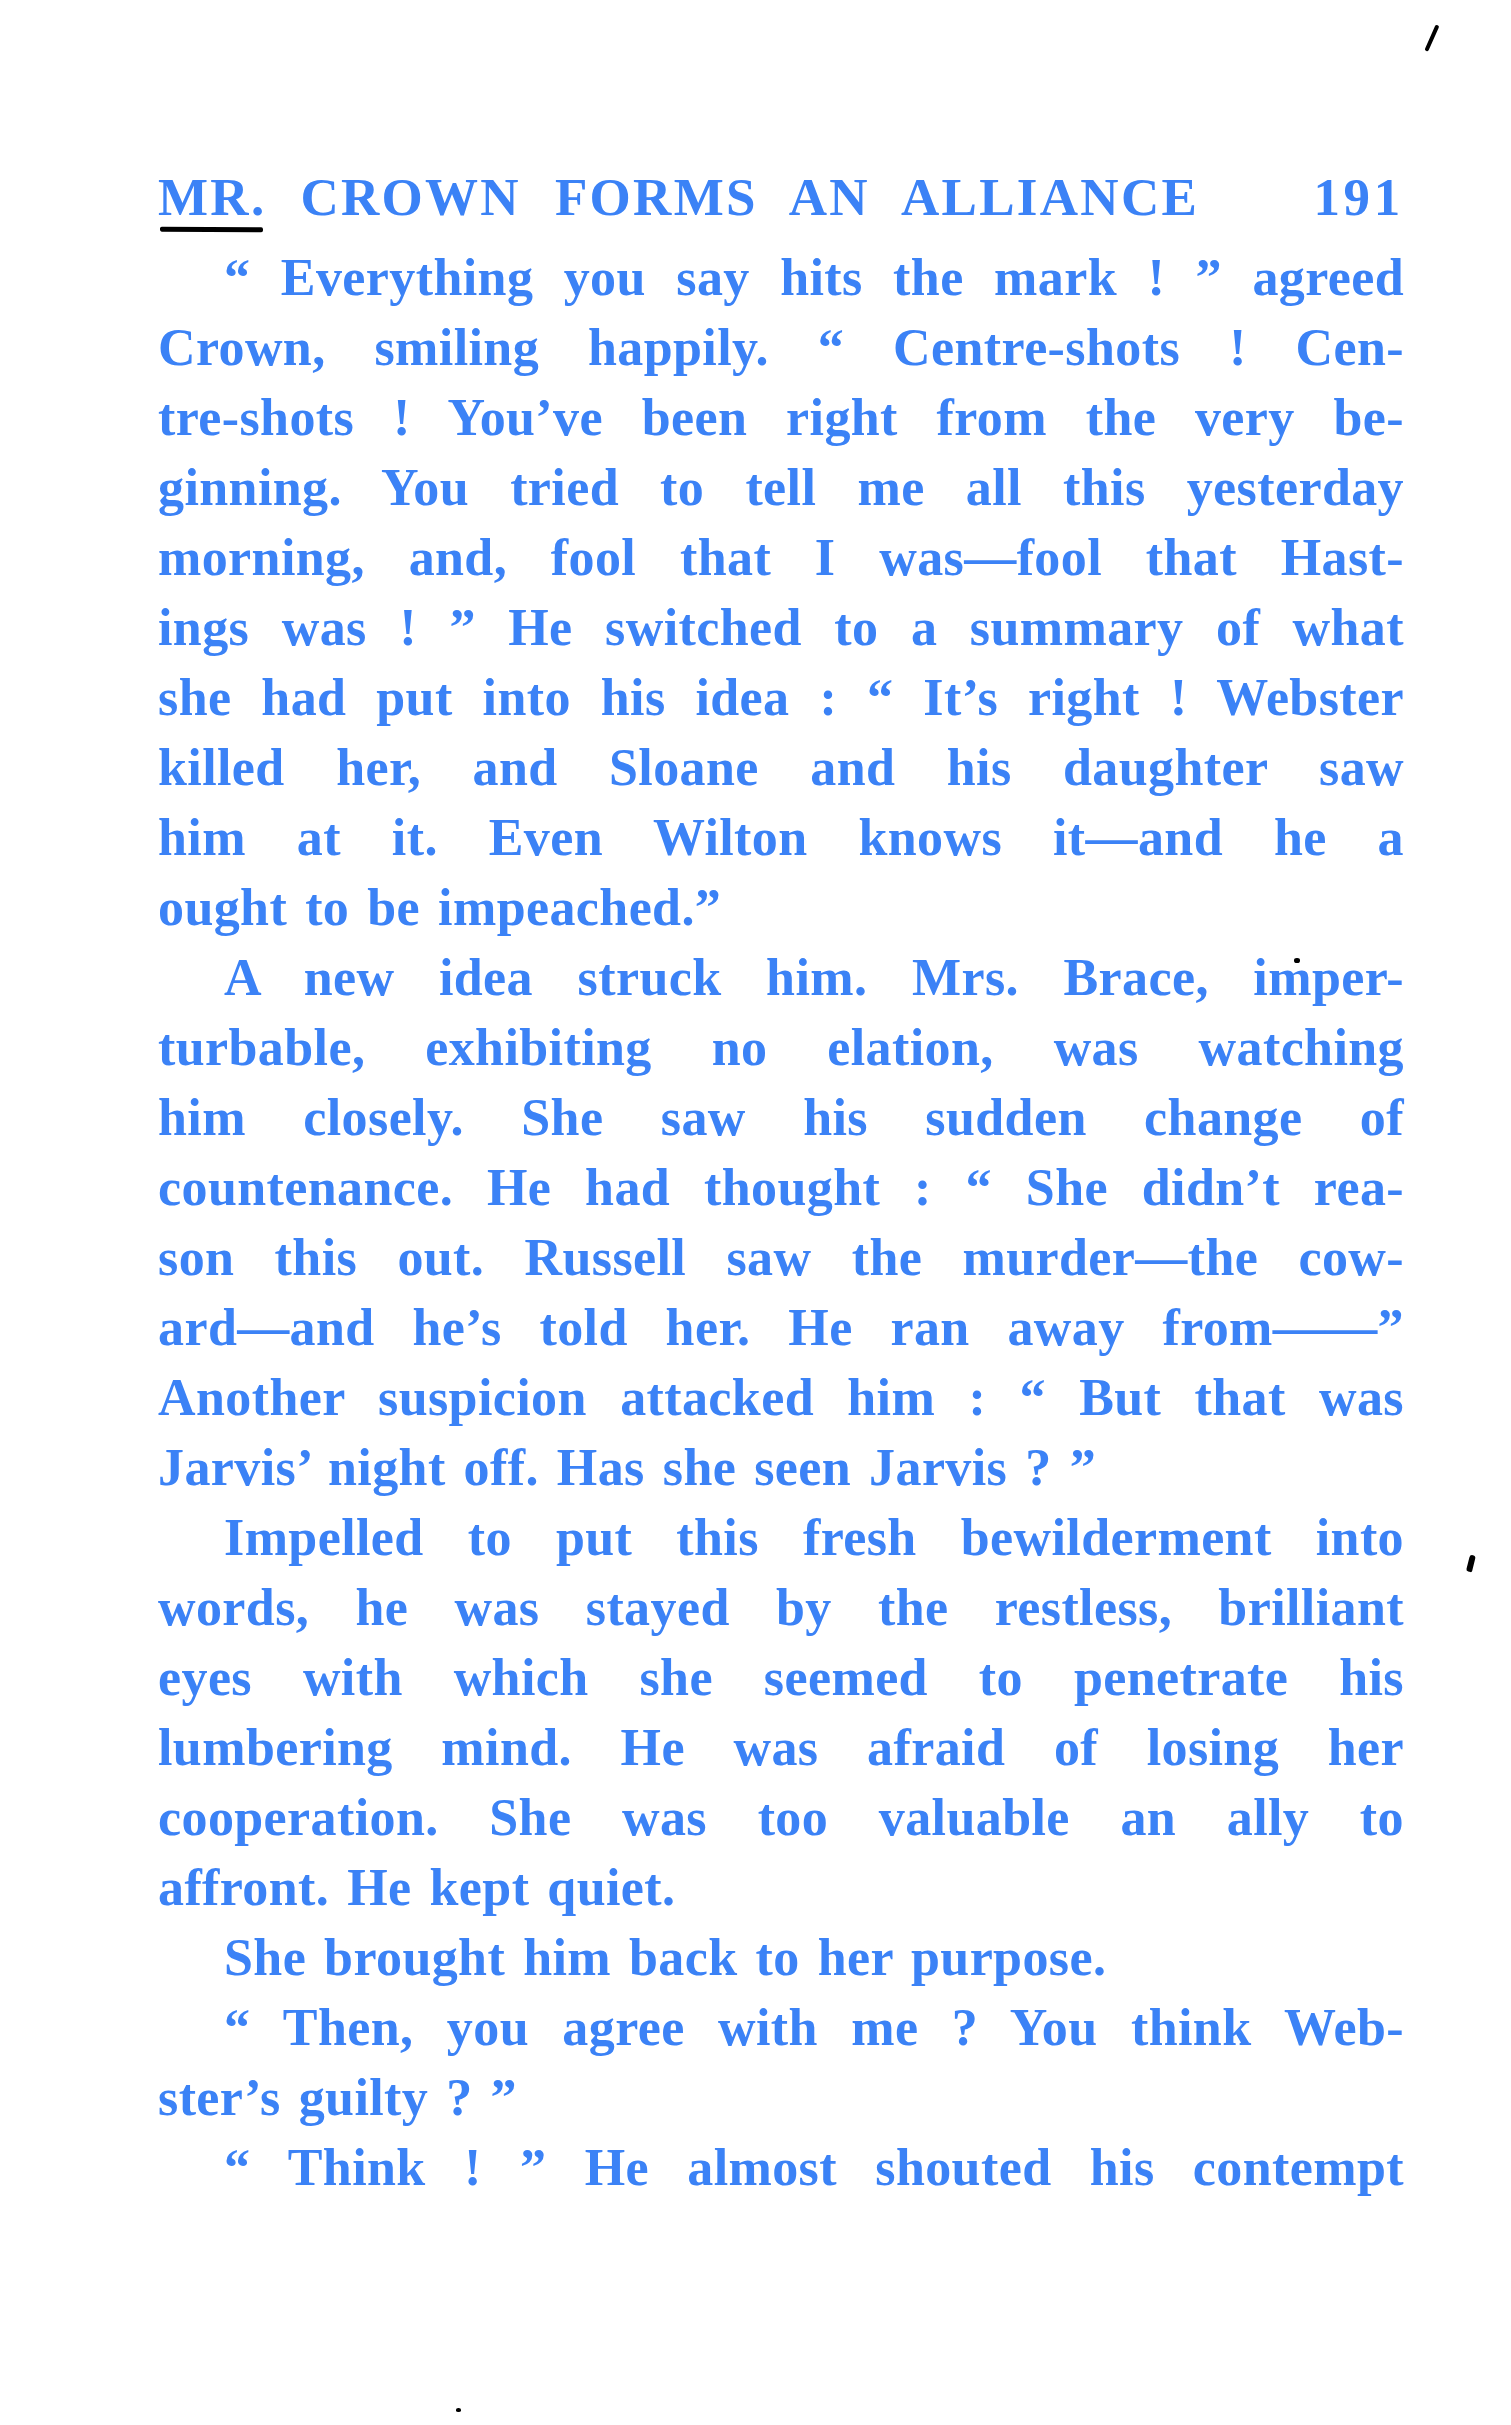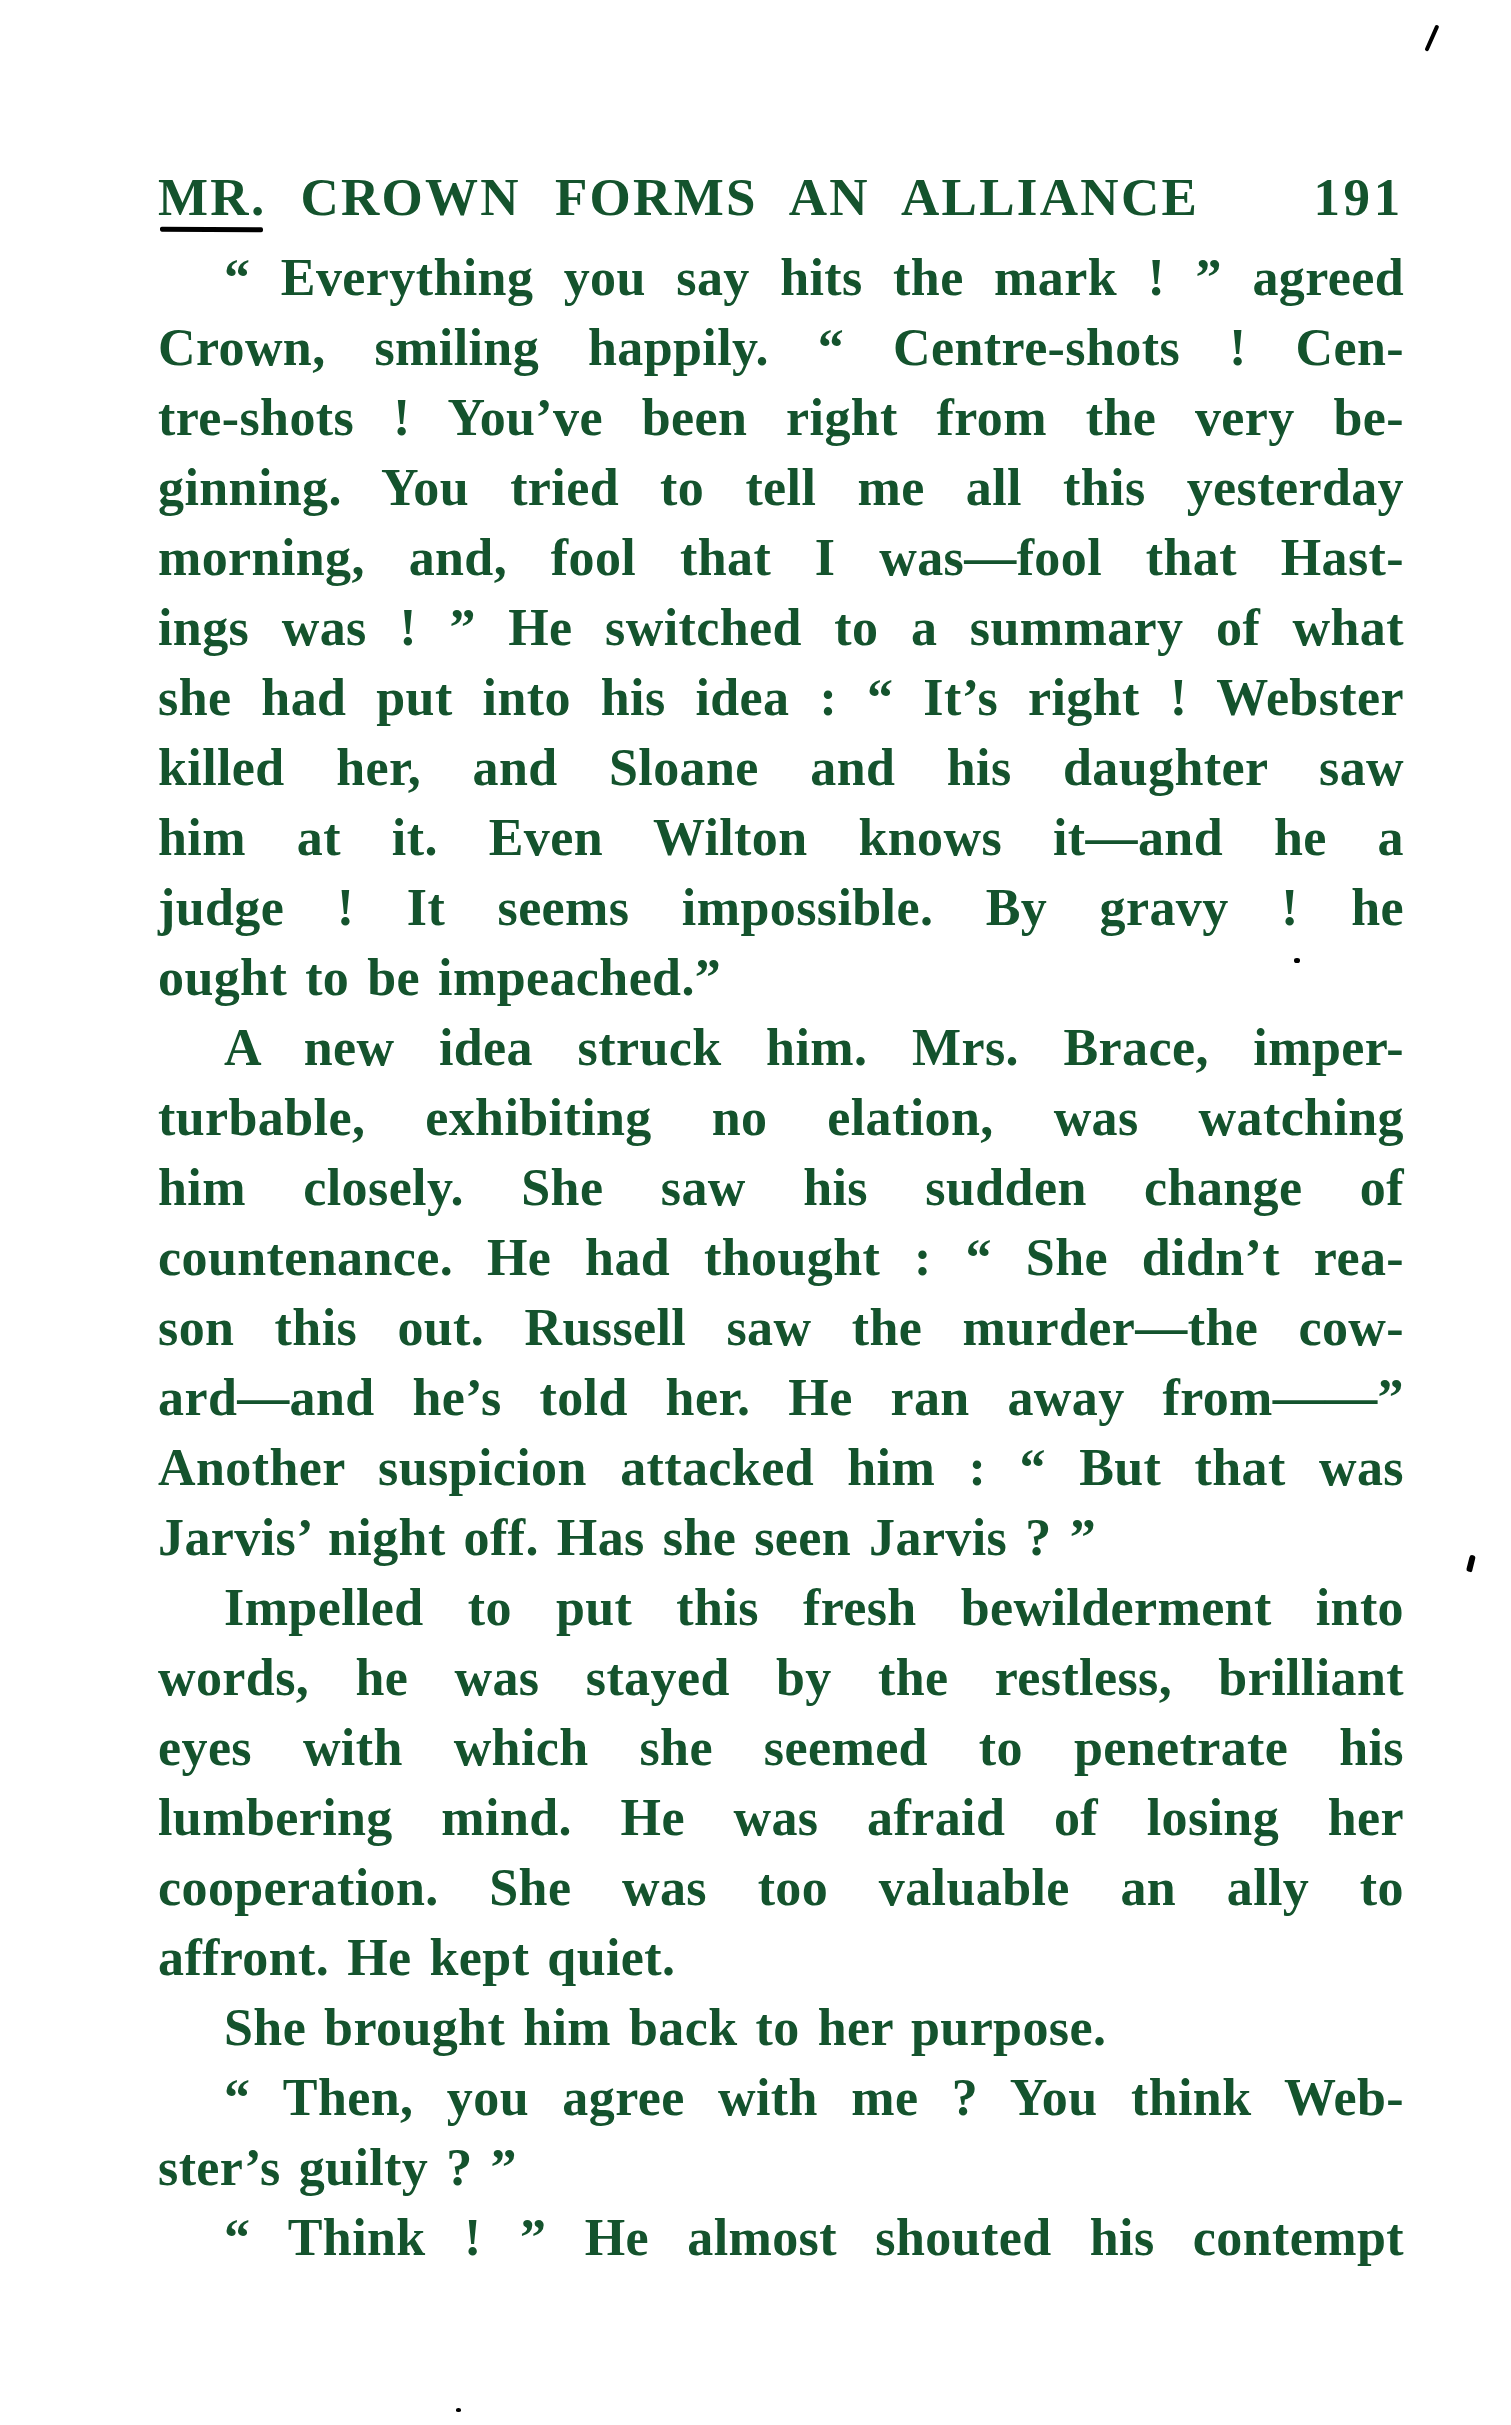--- a/index.html
+++ b/index.html
@@ -1,21 +1,21 @@
 <!DOCTYPE html>
 <html style="font-size:14.7px"><head>
 <meta charset="utf-8">
 <style>
   html, body { margin: 0; padding: 0; background: #ffffff; }
   .page {
     position: relative;
     width: 1512px;
     height: 2426px;
     background: #ffffff;
-    color: #14532d;
+    color: #3b82f6;
     font-family: "Liberation Serif", "DejaVu Serif", serif;
     font-weight: bold;
     overflow: hidden;
   }
   .column {
     position: absolute;
     left: 158px;
     top: 167px;
     width: 1246px;
   }
@@ -71,21 +71,20 @@
       <div class="paragraph">
         <div class="line indent">“ Everything you say hits the mark ! ” agreed</div>
         <div class="line">Crown, smiling happily. “ Centre-shots ! Cen-</div>
         <div class="line">tre-shots ! You’ve been right from the very be-</div>
         <div class="line">ginning. You tried to tell me all this yesterday</div>
         <div class="line">morning, and, fool that I was—fool that Hast-</div>
         <div class="line">ings was ! ” He switched to a summary of what</div>
         <div class="line">she had put into his idea : “ It’s right ! Webster</div>
         <div class="line">killed her, and Sloane and his daughter saw</div>
         <div class="line">him at it. Even Wilton knows it—and he a</div>
-        <div class="line">judge ! It seems impossible. By gravy ! he</div>
         <div class="line last">ought to be impeached.”</div>
       </div>
 
       <div class="paragraph">
         <div class="line indent">A new idea struck him. Mrs. Brace, imper-</div>
         <div class="line">turbable, exhibiting no elation, was watching</div>
         <div class="line">him closely. She saw his sudden change of</div>
         <div class="line">countenance. He had thought : “ She didn’t rea-</div>
         <div class="line">son this out. Russell saw the murder—the cow-</div>
         <div class="line">ard—and he’s told her. He ran away from——”</div>

